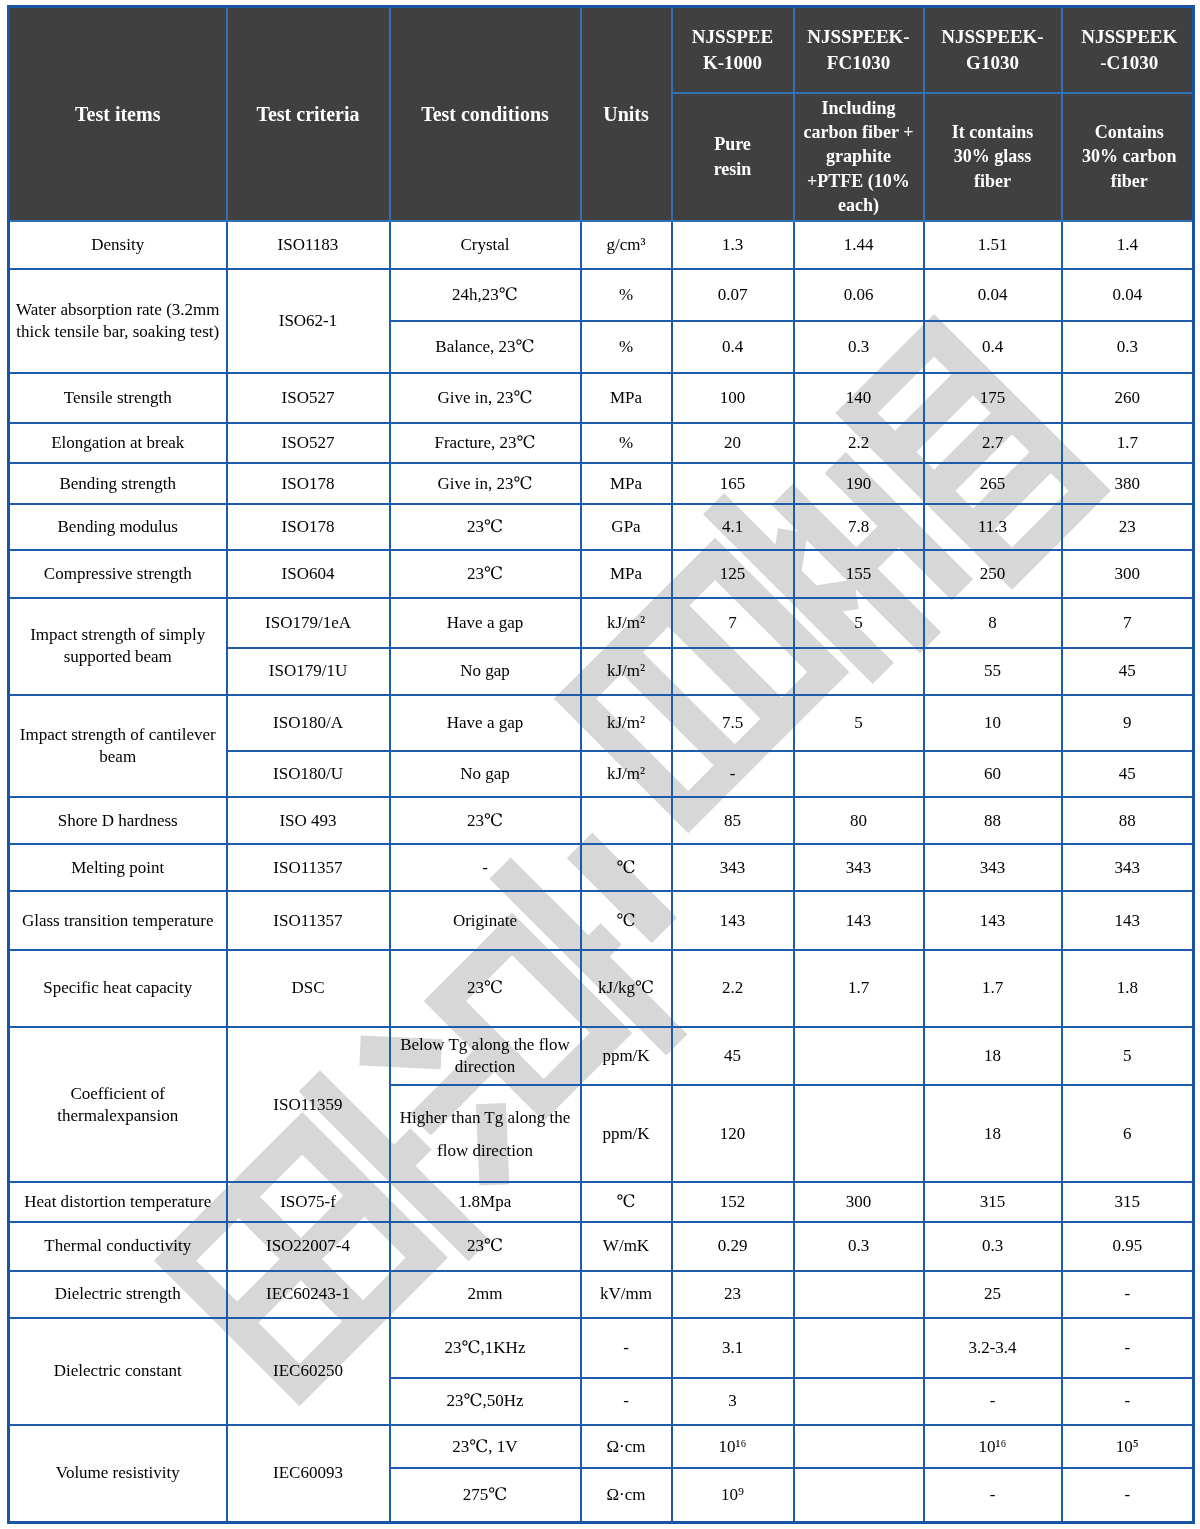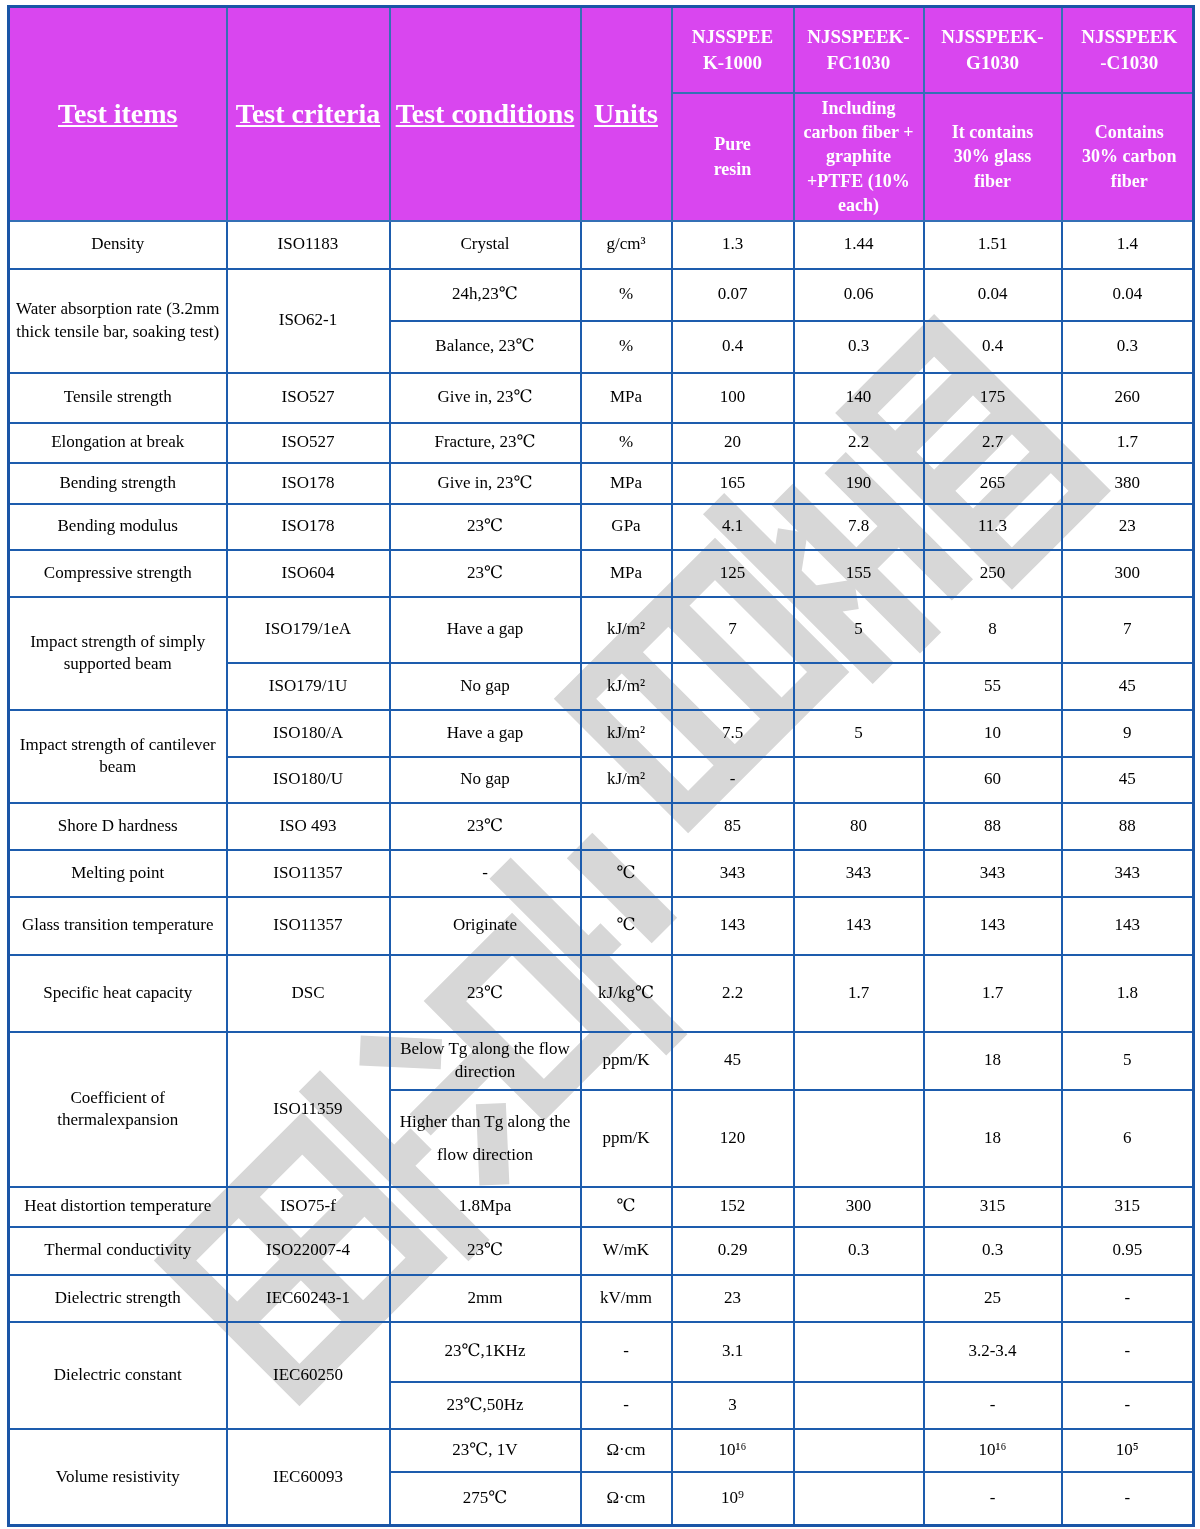--- a/index.html
+++ b/index.html
@@ -25,29 +25,29 @@
   .spec th,.spec td{
     border:2px solid #1d5cad;
     text-align:center;vertical-align:middle;
     padding:2px 4px;
     color:#000;
     font-size:17px;
     line-height:1.3;
     overflow:hidden;
   }
   .spec thead th{
-    background:#d946ef;
+    background:#404040;
     color:#ffffff;
     font-weight:bold;
     border-color:#3470b5;
   }
   .spec thead th.outer-l{border-left-color:#1a55a6;}
   .spec thead th.outer-r{border-right-color:#1a55a6;padding-left:8px;}
   .spec thead th.outer-t{border-top-color:#1a55a6;}
-  th.col-head{font-size:28px;text-decoration:underline;}
+  th.col-head{font-size:20px;}
   th.prod-name{font-size:19px;white-space:pre-line;line-height:1.35;}
   th.prod-desc{font-size:18px;white-space:pre-line;line-height:1.35;margin-left:24px;}
   td.item{font-size:17px;}
   td.loose{line-height:1.95;}
   .spec td{background:transparent;}
 </style>
 </head>
 <body>
 
 <div class="page">
@@ -184,40 +184,40 @@
       <tr style="height:47px">
         <td class="item">Compressive strength</td>
         <td>ISO604</td>
         <td>23℃</td>
         <td>MPa</td>
         <td>125</td>
         <td>155</td>
         <td>250</td>
         <td>300</td>
       </tr>
-      <tr style="height:66px">
+      <tr style="height:50px">
         <td class="item" rowspan="2">Impact strength of simply supported beam</td>
         <td>ISO179/1eA</td>
         <td>Have a gap</td>
         <td>kJ/m²</td>
         <td>7</td>
         <td>5</td>
         <td>8</td>
         <td>7</td>
       </tr>
       <tr style="height:47px">
         <td>ISO179/1U</td>
         <td>No gap</td>
         <td>kJ/m²</td>
         <td></td>
         <td></td>
         <td>55</td>
         <td>45</td>
       </tr>
-      <tr style="height:47px">
+      <tr style="height:56px">
         <td class="item" rowspan="2">Impact strength of cantilever beam</td>
         <td>ISO180/A</td>
         <td>Have a gap</td>
         <td>kJ/m²</td>
         <td>7.5</td>
         <td>5</td>
         <td>10</td>
         <td>9</td>
       </tr>
       <tr style="height:46px">

